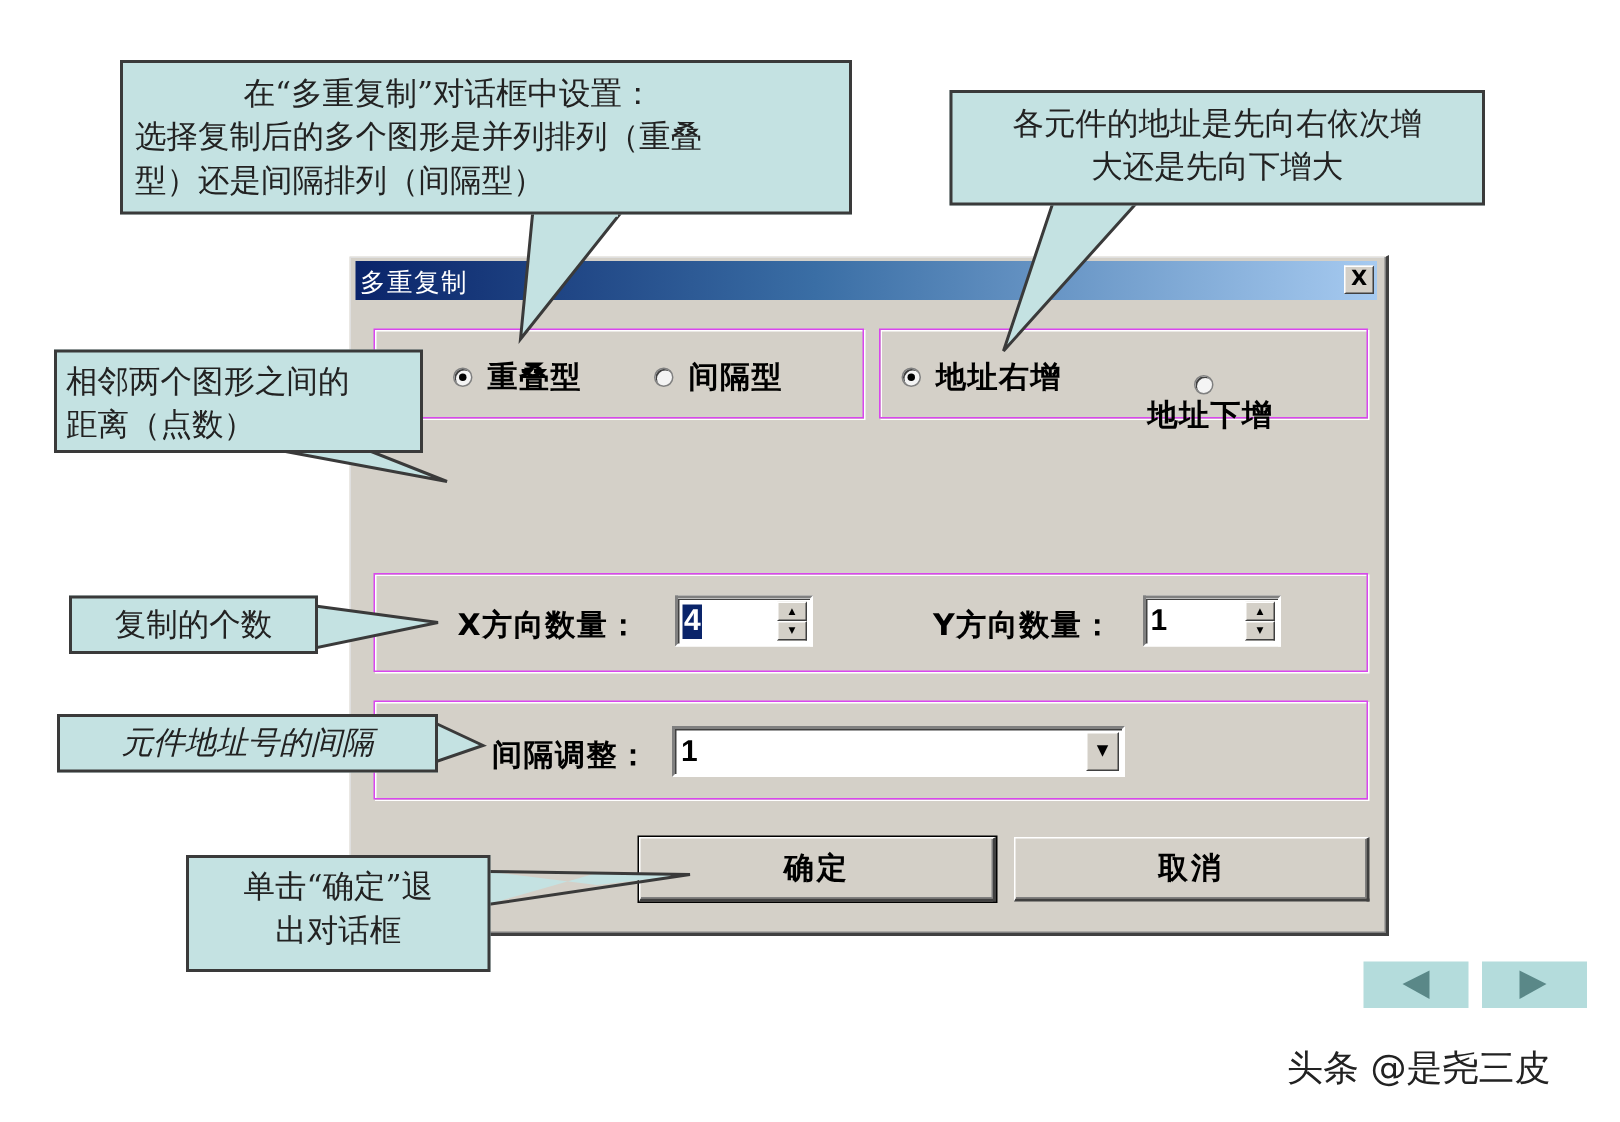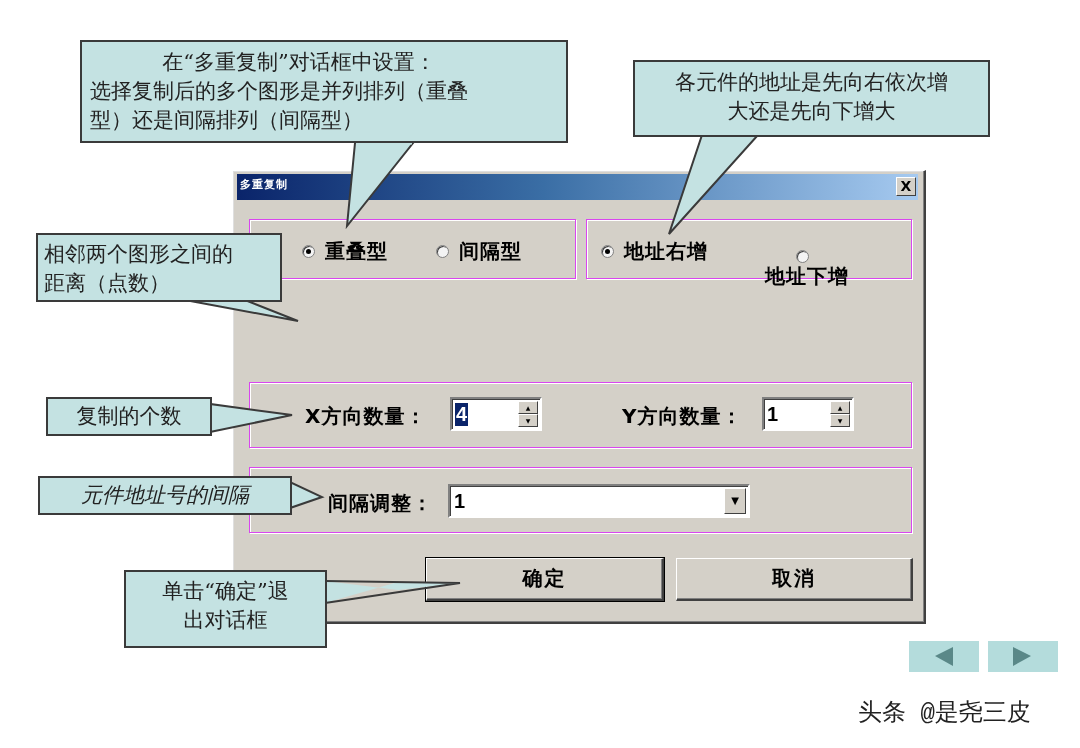--- a/index.html
+++ b/index.html
@@ -5,21 +5,21 @@
   html, body { margin:0; padding:0; }
   body { width:1080px; height:748px; background:#ffffff; position:relative; overflow:hidden;
          font-family:"DejaVu Sans", sans-serif; }
 
   
   .dialog { position:absolute; left:232px; top:170px; width:694px; height:454px;
             background:#d4d0c8; border:1px solid #ffffff; border-right:2px solid #404040; border-bottom:2px solid #404040;
             box-shadow: inset -1px -1px 0 #808080, inset 1px 1px 0 #dfdfdf; box-sizing:border-box; }
   .titlebar { position:absolute; left:4px; top:3px; right:6px; height:26px;
               background:linear-gradient(to right, #0a246a 0%, #3a6ea5 45%, #a6caf0 100%); }
-  .title-text { position:absolute; left:3px; top:3px; color:#ffffff; font-weight:bold; font-size:11px; letter-spacing:1px; }
+  .title-text { position:absolute; left:3px; top:3px; color:#ffffff; font-weight:normal; font-size:17px; letter-spacing:1px; }
   .close-btn { position:absolute; right:2px; top:3px; width:20px; height:19px; background:#d4d0c8;
                border:1px solid #ffffff; border-right-color:#404040; border-bottom-color:#404040; box-sizing:border-box;
                font-size:14px; font-weight:bold; line-height:16px; text-align:center; color:#000; }
 
   .group { position:absolute; border:1px solid #d946ef; box-shadow: 1px 1px 0 #ffffff, inset 1px 1px 0 #ffffff; box-sizing:border-box; }
   .radio { position:absolute; display:flex; align-items:center; }
   .radio-dot { width:13px; height:13px; border-radius:50%; background:#f4f4f4; border:1px solid #808080;
                box-shadow: inset 1px 1px 0 #404040; box-sizing:border-box; position:relative; }
   .radio-dot.checked::after { content:""; position:absolute; left:3px; top:3px; width:5px; height:5px; border-radius:50%; background:#000; }
   .radio-label { margin-left:10px; font-size:20px; font-weight:bold; color:#000; letter-spacing:1px; }
@@ -42,21 +42,21 @@
   .btn { position:absolute; height:43px; background:#d4d0c8; border:1px solid #ffffff; border-right:2px solid #404040; border-bottom:2px solid #404040;
          box-shadow: inset -1px -1px 0 #808080; box-sizing:border-box; font-size:20px; font-weight:bold; text-align:center; line-height:38px; color:#000; letter-spacing:2px; }
   .btn.default { outline:1px solid #000; }
 
   
   .callout { position:absolute; background:#c4e2e2; border:2px solid #3a3a3a; box-sizing:border-box;
              font-family:"DejaVu Serif", serif; font-size:21px; color:#222; line-height:29px; }
   .tail { position:absolute; overflow:visible; }
 
   .nav-btn { position:absolute; top:641px; width:70px; height:31px; background:#b4dcdc; }
-  .watermark { position:absolute; left:858px; top:696px; font-size:24px; color:#222;font-family:Liberation Mono, monospace; }
+  .watermark { position:absolute; left:858px; top:696px; font-size:24px; color:#222; }
 </style>
 </head>
 <body>
 
 <div class="dialog">
   <div class="titlebar">
     <span class="title-text">多重复制</span>
     <div class="close-btn">
       <span>X</span>
     </div>

